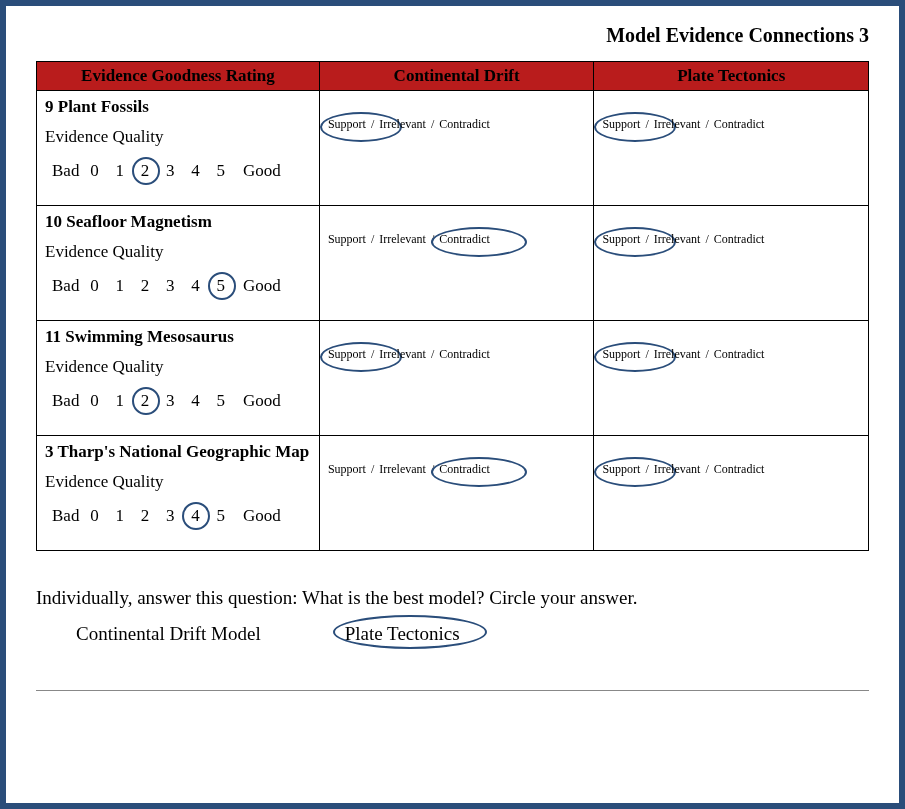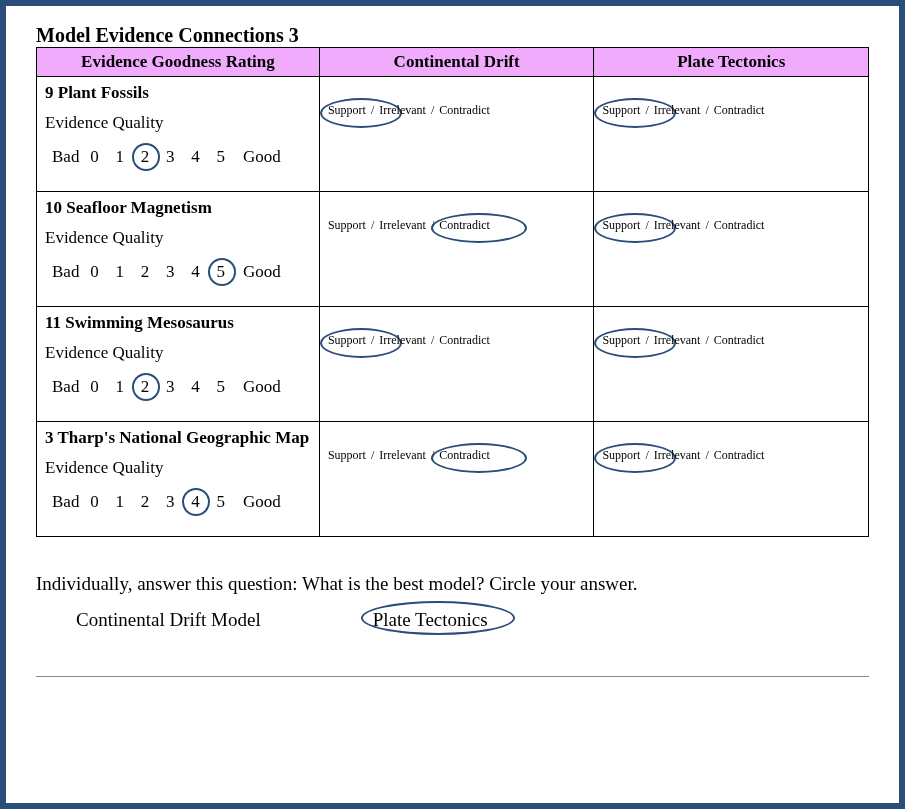--- a/index.html
+++ b/index.html
@@ -10,35 +10,36 @@
   }
   .outer-frame {
     box-sizing: border-box;
     width: 905px;
     height: 809px;
     border: 6px solid #2a4d7a;
     padding: 18px 30px 10px 30px;
     position: relative;
   }
   .title {
-    text-align: left;
+    text-align: right;
     font-weight: bold;
     font-size: 20px;
+    margin-bottom: 14px;
   }
   table.main {
     border-collapse: collapse;
     width: 100%;
   }
   table.main th, table.main td {
     border: 1px solid #000;
     vertical-align: top;
     padding: 6px 8px 24px 8px;
   }
   table.main th {
-    background: #f0abfc;
+    background: #b91c1c;
     text-align: center;
     font-weight: bold;
     font-size: 17px;
     padding: 4px 6px;
   }
   .col-left { width: 34%; }
   .col-mid  { width: 33%; }
   .col-right{ width: 33%; }
   .row-title {
     font-weight: bold;
@@ -83,21 +84,21 @@
   
   .bottom-block {
     margin-top: 32px;
     font-size: 19px;
     line-height: 1.6;
   }
   .choices-line {
     margin: 6px 0 6px 40px;
     font-size: 19px;
     display: flex;
-    gap: 112px;
+    gap: 84px;
   }
   .choice {
     position: relative;
     display: inline-block;
   }
   .hr-line {
     border: none;
     border-bottom: 1px solid #888;
     margin-top: 40px;
   }

